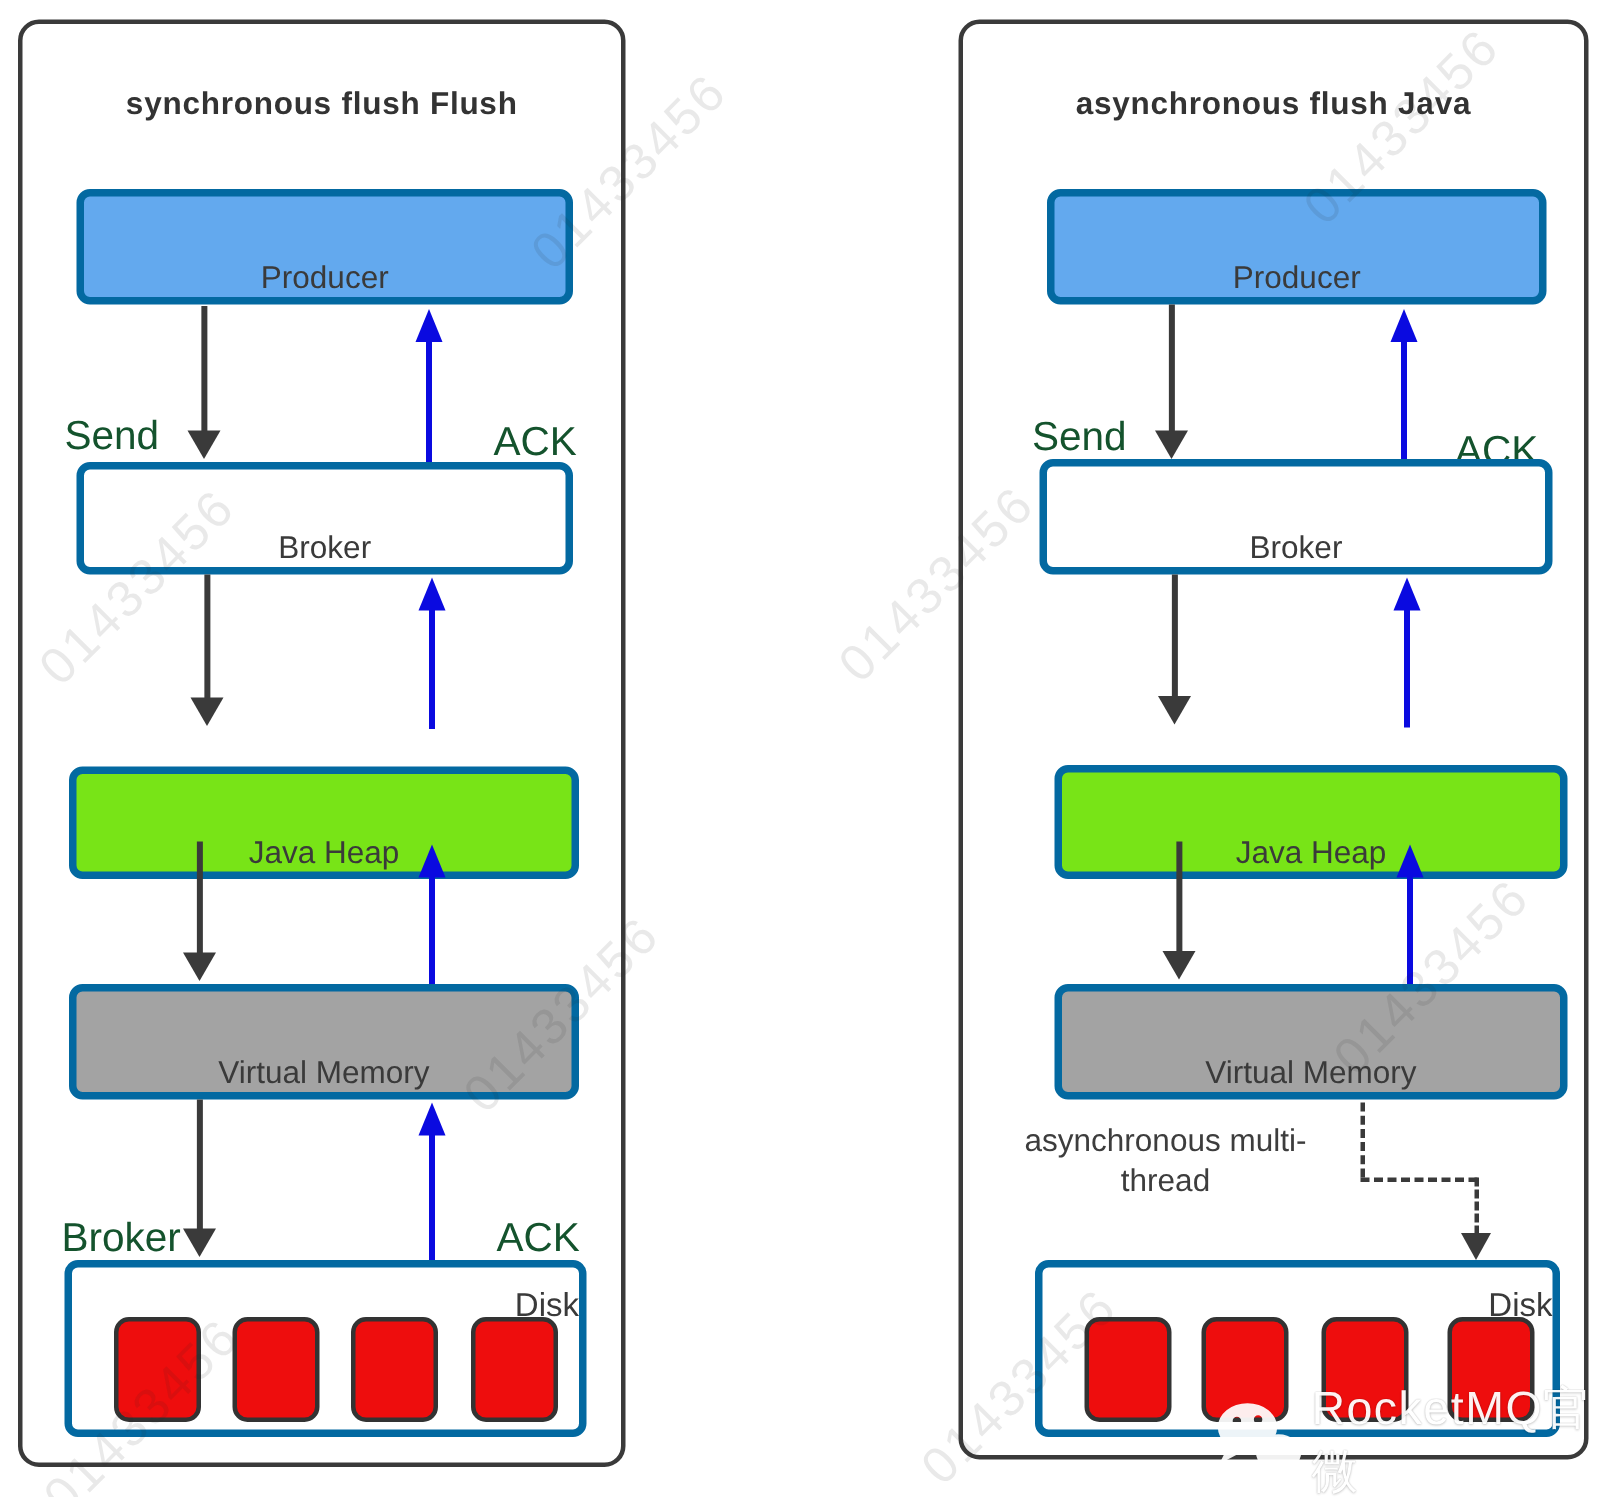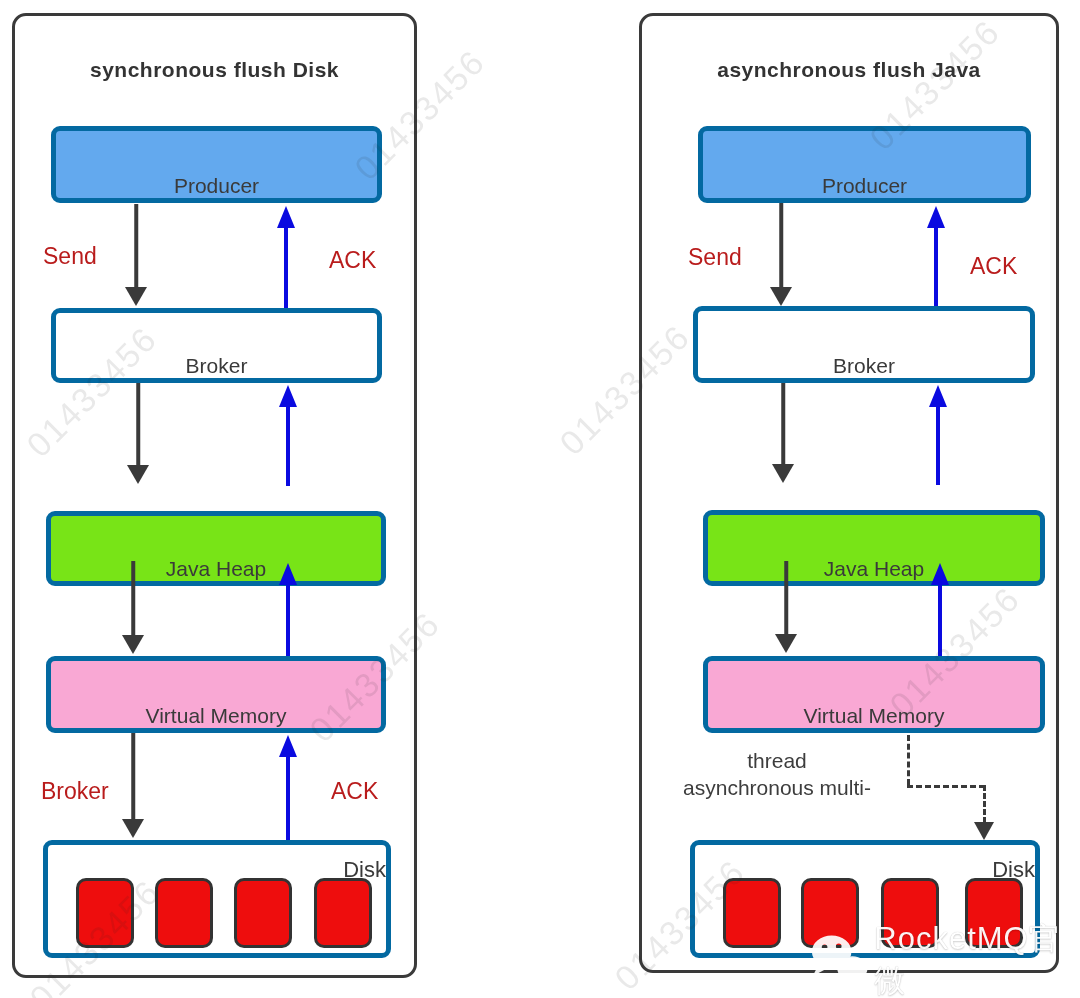--- a/index.html
+++ b/index.html
@@ -16,28 +16,28 @@
     position:absolute;top:42px;left:0;right:0;text-align:center;
     font-size:21px;font-weight:bold;color:#333;letter-spacing:.5px;
   }
   .node{
     position:absolute;border:5px solid #0369a1;border-radius:9px;
     display:flex;align-items:flex-end;justify-content:center;
     font-size:21px;color:#3a3a3a;box-sizing:border-box;background:#fff;
   }
   .producer{background:#63a9ee;}
   .java-heap{background:#78e417;margin-top:25px;}
-  .virtual-memory{background:#f9a8d4;}
+  .virtual-memory{background:#a3a3a3;}
   .disk-node{flex-direction:column;justify-content:flex-start;background:#fff;}
   .disk-label{margin-top:12px;font-size:22px;}
   .disk-block{
     position:absolute;top:33px;width:58px;height:70px;background:#ee0d0d;
     border:3px solid #333;border-radius:10px;box-sizing:border-box;
   }
-  .edge-label{position:absolute;font-size:23px;color:#b91c1c;}
+  .edge-label{position:absolute;font-size:27px;color:#14532d;margin-top:32px;}
   
   .arrow{position:absolute;width:22px;}
   .arrow .stem{position:absolute;left:50%;transform:translateX(-50%);width:3.5px;background:#3a3a3a;top:0;bottom:0;}
   .arrow.down .stem{bottom:13px;}
   .arrow.down .head{position:absolute;bottom:0;left:50%;transform:translateX(-50%);width:0;height:0;
     border-left:11px solid transparent;border-right:11px solid transparent;border-top:19px solid #3a3a3a;}
   .arrow.up .stem{top:14px;background:#0a0ae0;width:4px;}
   .arrow.up .head{position:absolute;top:0;left:50%;transform:translateX(-50%);width:0;height:0;
     border-left:9px solid transparent;border-right:9px solid transparent;border-bottom:22px solid #0a0ae0;}
   
@@ -59,21 +59,21 @@
   #badge svg{opacity:.93;}
   #badge .badge-text{
     font-size:31px;color:#ffffff;opacity:.95;letter-spacing:1px;
     text-shadow:0 1px 2px rgba(0,0,0,0.18), 0 0 1px rgba(0,0,0,0.25);
   }
 </style>
 </head>
 <body>
 
 <div class="panel" id="left-panel">
-  <div class="panel-title">synchronous flush Disk</div>
+  <div class="panel-title">synchronous flush Flush</div>
 
   <div class="node producer" style="left:36px;top:110px;width:331px;height:77px;">
     <span>Producer</span>
   </div>
 
   <span class="edge-label" style="left:28px;top:227px;">Send</span>
   <span class="edge-label" style="left:314px;top:231px;">ACK</span>
 
   <div class="arrow down" style="left:110px;top:188px;height:102px;">
     <div class="stem"></div>
@@ -178,22 +178,22 @@
   <div class="arrow up" style="left:287px;top:547px;height:93px;">
     <div class="stem"></div>
       <div class="head"></div>
   </div>
 
   <div class="node virtual-memory" style="left:61px;top:640px;width:342px;height:77px;">
     <span>Virtual Memory</span>
   </div>
 
   <div class="async-note">
+    <div>asynchronous multi-</div>
     <div>thread</div>
-    <div>asynchronous multi-</div>
   </div>
 
   <div class="dash-v" style="left:265px;top:719px;height:50px;"></div>
   <div class="dash-h" style="left:265px;top:769px;width:78px;"></div>
   <div class="dash-v" style="left:341px;top:769px;height:38px;"></div>
   <div class="dash-head" style="left:332px;top:806px;"></div>
 
   <div class="node disk-node" style="left:48px;top:824px;width:350px;height:118px;">
     <span class="disk-label">Disk</span>
     <div class="disk-block" style="left:28px;"></div>

